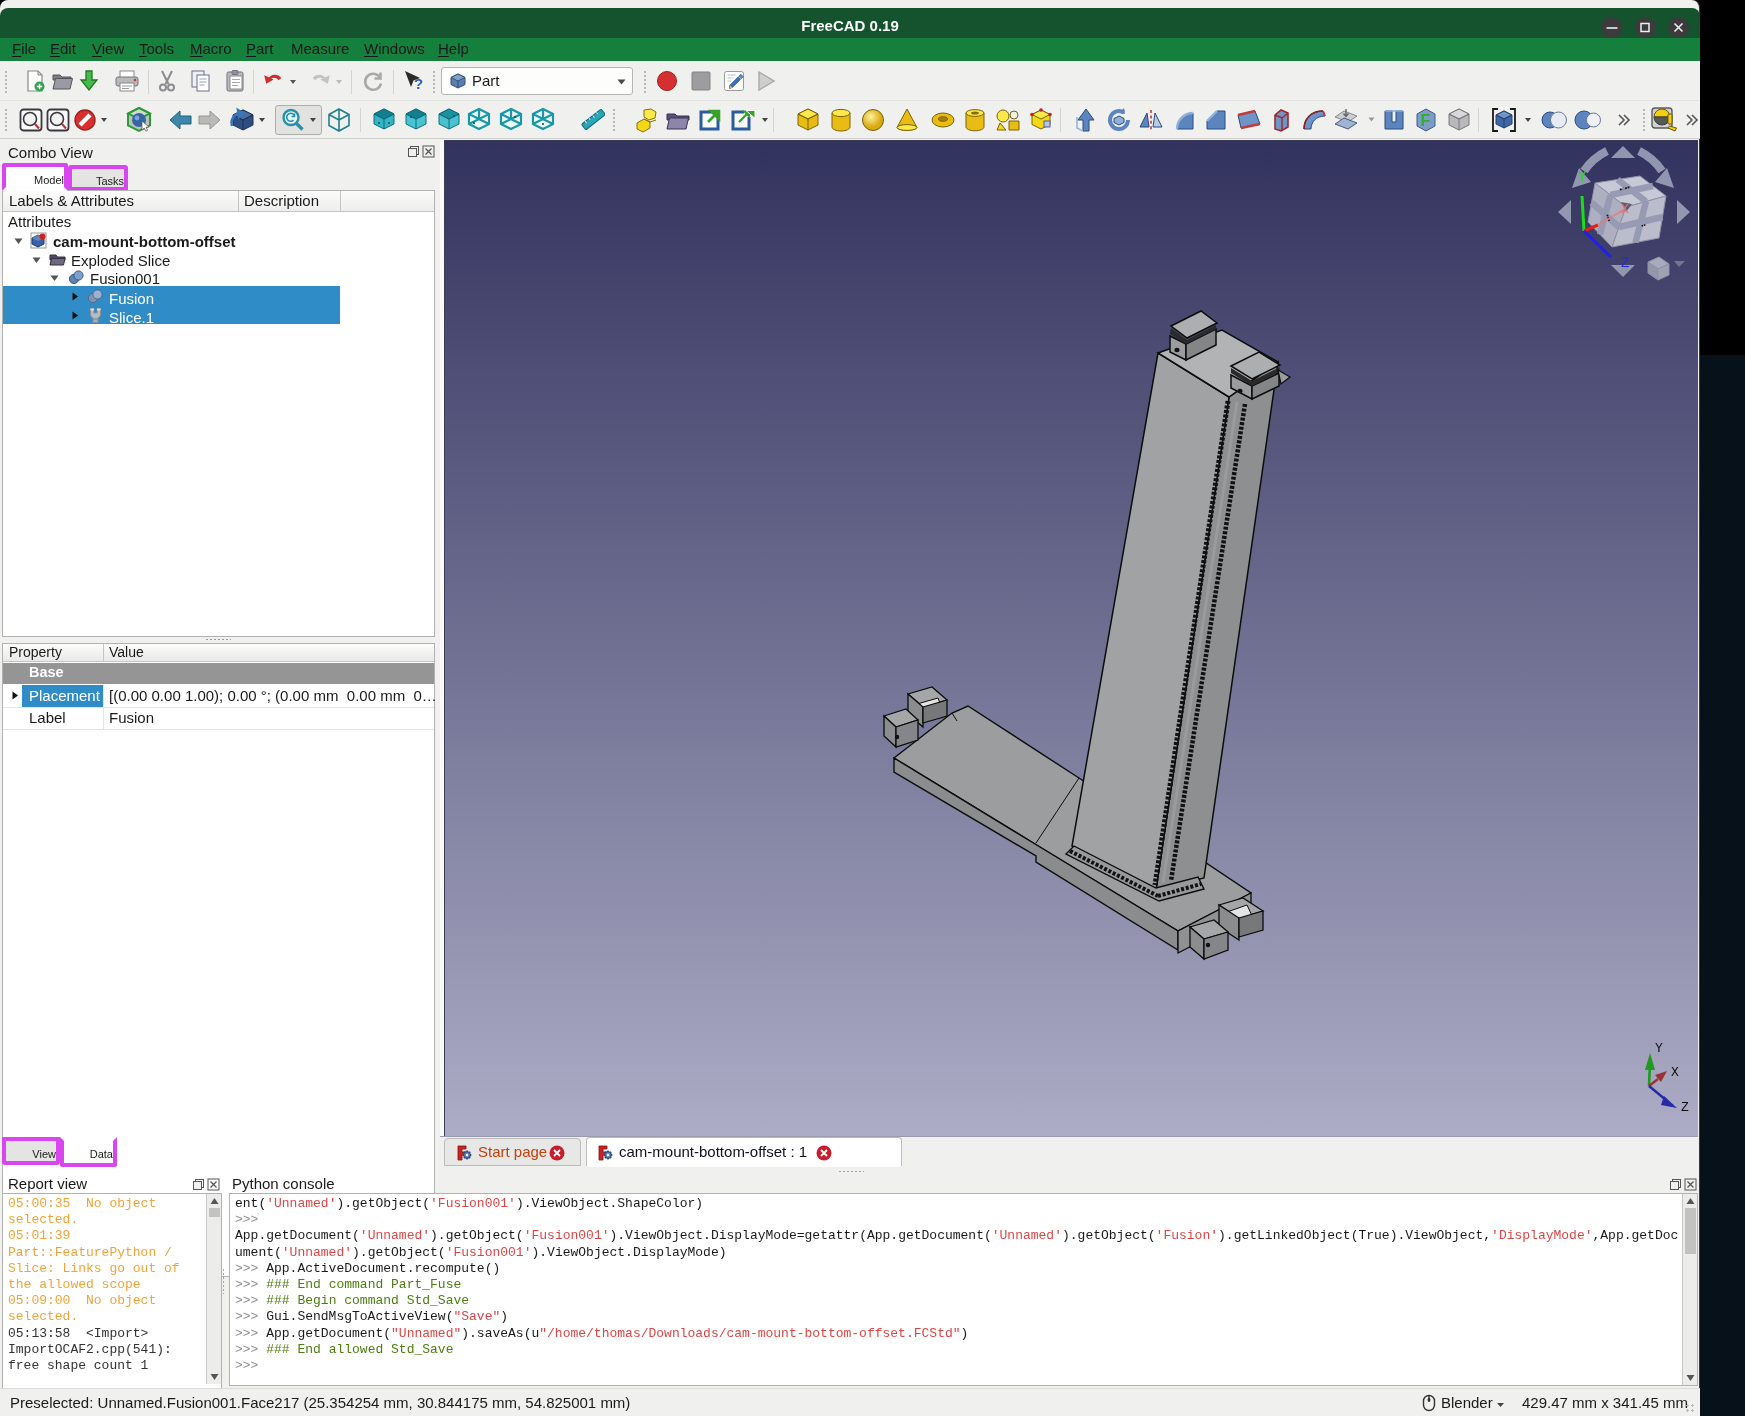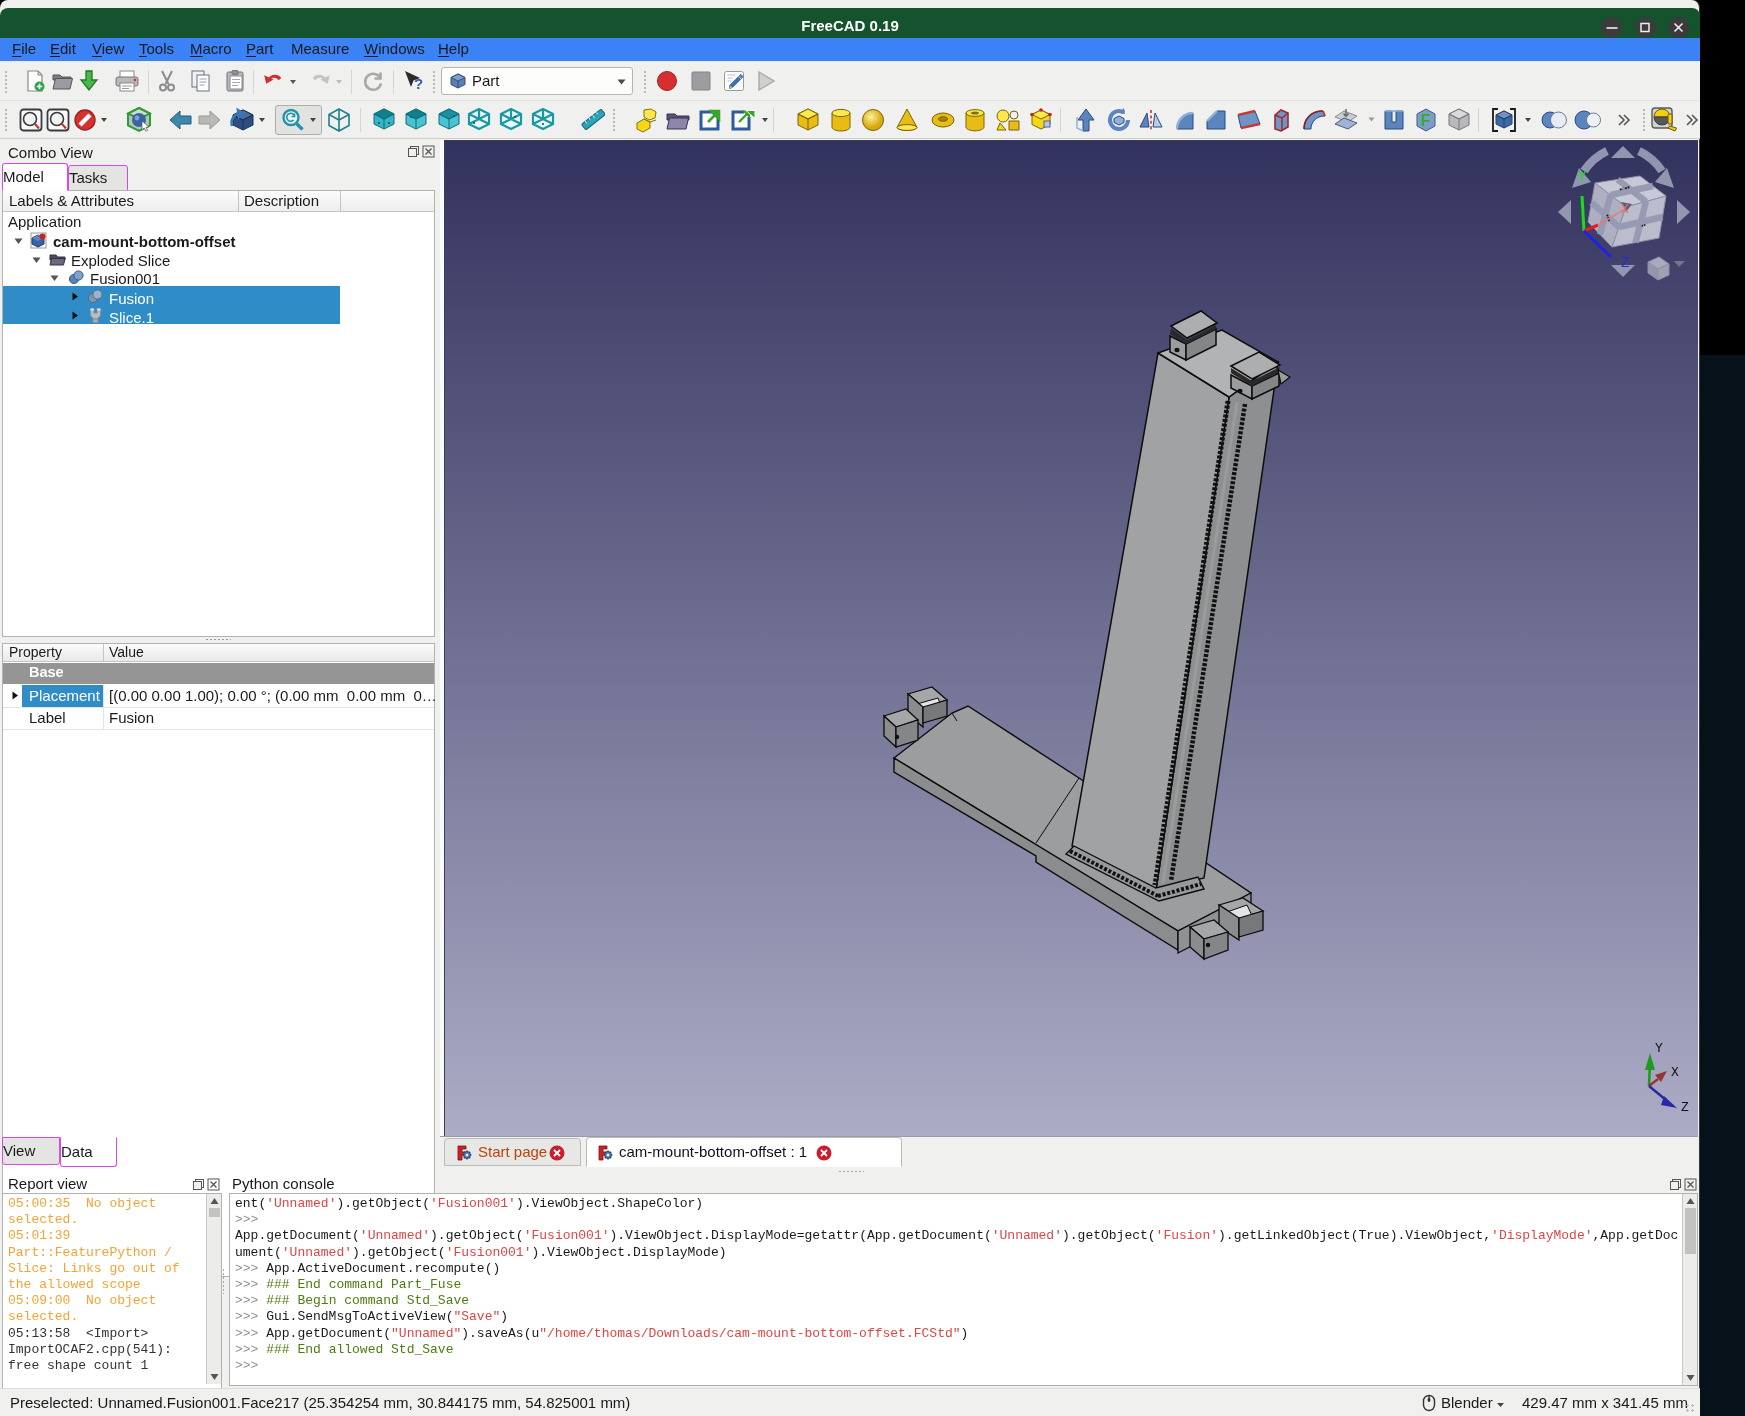--- a/index.html
+++ b/index.html
@@ -3,34 +3,34 @@
 *{margin:0;padding:0;box-sizing:border-box}
 html,body{width:1745px;height:1416px;background:#000;font-family:"Liberation Sans",sans-serif;overflow:hidden}
 .a{position:absolute}
 .t{font-size:15px;color:#1a1a1a;white-space:pre}
 .m{font-family:"Liberation Mono",monospace;font-size:13px;line-height:16.2px;white-space:pre}
 .s{color:#dd4545}.g{color:#4d7c0f}.p{color:#909090}
 #win{position:absolute;left:0;top:0;width:1700px;height:1416px;background:#f0f0ef;border-radius:8px 8px 0 0}
 #titlebar{position:absolute;left:0;top:8px;width:1700px;height:50px;background:#14532d;border-radius:8px 8px 0 0}
 #titlebar .title{position:absolute;left:0;top:9px;width:1700px;text-align:center;color:#fff;font-weight:bold;font-size:15px}
 .wbtn{position:absolute;top:9px;width:21px;height:21px;border-radius:50%;background:#3b3b3b}
-#menubar{position:absolute;left:0;top:38px;width:1700px;height:24px;background:#3b82f6;border-bottom:1px solid #e9e9e7}
+#menubar{position:absolute;left:0;top:38px;width:1700px;height:24px;background:#15803d;border-bottom:1px solid #e9e9e7}
 .mi{position:absolute;top:2px;font-size:15px;color:#1a1a1a}
 .mi u{text-decoration-thickness:1px;text-underline-offset:2px}
 #tb1{position:absolute;left:0;top:62px;width:1700px;height:39px;background:#f0f0ef;border-bottom:1px solid #e3e3e1}
 #tb2{position:absolute;left:0;top:101px;width:1700px;height:38px;background:#f0f0ef;border-bottom:1px solid #cfcfcd}
 .grip{position:absolute;width:4px;height:24px;background-image:radial-gradient(circle,#b9b9b7 1px,transparent 1.2px);background-size:4px 4px}
 .vsep{position:absolute;width:1px;height:24px;background:#d4d4d2}
 #dock{position:absolute;left:0;top:140px;width:440px;height:1030px;background:#f0f0ef}
 #viewport{position:absolute;left:444px;top:140px;width:1254px;height:996px;background:linear-gradient(#32325e,#acacc6);border-left:1px solid #3c3c58;border-top:1px solid #3c3c58}
 #win{border-right:1px solid #3a3a3a}
 #tabbar{position:absolute;left:440px;top:1136px;width:1258px;height:30px;background:#f0f0ef}
 #statusbar{position:absolute;left:0;top:1388px;width:1700px;height:28px;background:#f0f0ef;border-top:1px solid #dcdcda}
 .panel{position:absolute;background:#fff;border:1px solid #b2b2b0}
-.tab{position:absolute;font-size:15px;color:#1a1a1a;text-align:left;border:1px solid #d946ef;background:#e4e4e3}
+.tab{position:absolute;font-size:11px;color:#1a1a1a;text-align:right;border:4px solid #d946ef;background:#e4e4e3}
 .tab.on{background:#fff}
 </style></head>
 <body>
 <div id="deskteal" class="a" style="left:1700px;top:355px;width:45px;height:1061px;background:#061119"></div>
 <div id="win">
 <div id="titlebar">
   <div class="title">FreeCAD 0.19</div>
   <div class="wbtn" style="left:1601px"></div>
   <div class="wbtn" style="left:1635px"></div>
   <div class="wbtn" style="left:1668px"></div>
@@ -409,21 +409,21 @@
         <path d="M3.5 3.5l6 6M9.5 3.5l-6 6" stroke="#555" stroke-width="1.3"></path>
       </svg>
   <div class="tab on" style="left:2px;top:23px;width:66px;height:28px;line-height:26px;border-bottom-color:#fff;border-radius:3px 3px 0 0;z-index:2">Model</div>
   <div class="tab" style="left:68px;top:25px;width:60px;height:26px;line-height:24px;border-radius:3px 3px 0 0">Tasks</div>
   <div class="panel" style="left:2px;top:50px;width:433px;height:447px">
     <div class="a" style="left:0;top:0;width:431px;height:21px;background:linear-gradient(#fcfcfc,#ededec);border-bottom:1px solid #c5c5c3"></div>
     <div class="a" style="left:235px;top:0;width:1px;height:21px;background:#c5c5c3"></div>
     <div class="a" style="left:337px;top:0;width:1px;height:21px;background:#c5c5c3"></div>
     <div class="t" style="left:6px;top:1px;position:absolute">Labels &amp; Attributes</div>
     <div class="t" style="left:241px;top:1px;position:absolute">Description</div>
-    <div class="t" style="left:5px;top:22px;position:absolute">Application</div>
+    <div class="t" style="left:5px;top:22px;position:absolute">Attributes</div>
     <svg class="a" style="left:11px;top:46px" width="10" height="8">
           <path d="M0.5 1.5h8L4.5 7z" fill="#555"></path>
         </svg>
     <svg class="a" style="left:27px;top:41px" width="17" height="17" viewBox="0 0 17 17">
           <rect x="1" y="1" width="15" height="15" fill="#fff" stroke="#999"></rect>
           <path d="M8 3l6 3v6l-6 3-6-3V6z" fill="#3a62a8" stroke="#1d3a70"></path>
           <path d="M8 3l6 3-6 3-6-3z" fill="#5c85c0"></path>
           <circle cx="12.5" cy="4.5" r="3" fill="#cc2222"></circle>
         </svg>
     <div class="t" style="left:50px;top:42px;position:absolute;font-weight:bold">cam-mount-bottom-offset</div>

